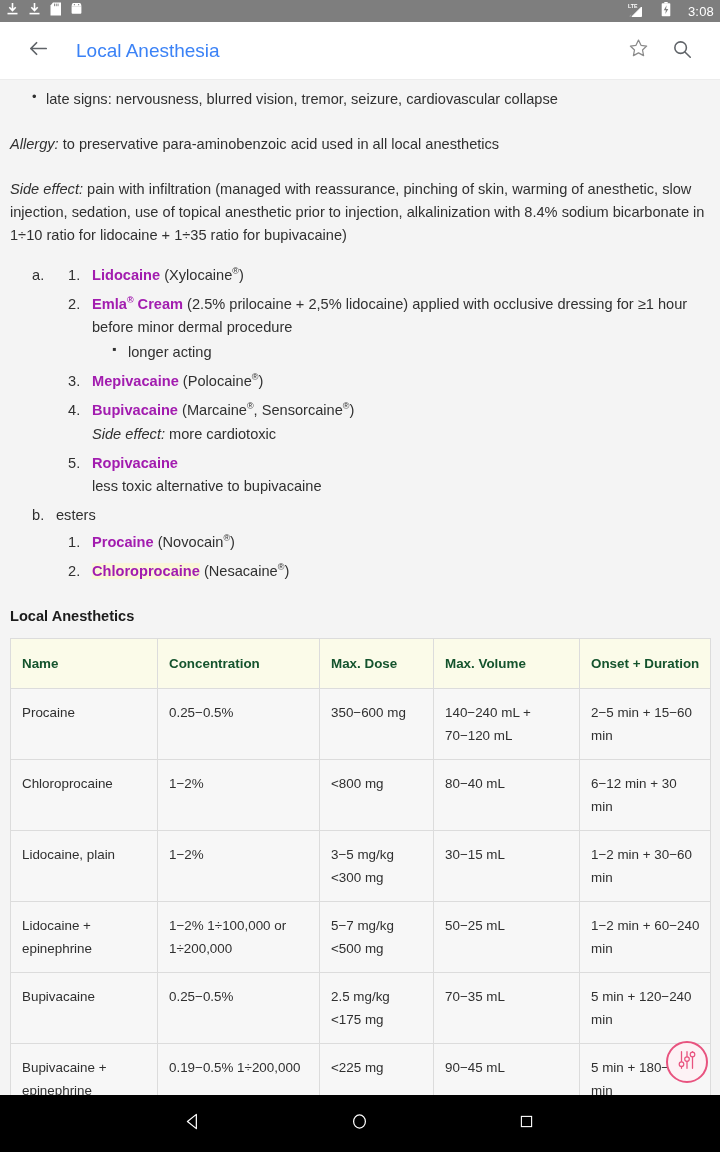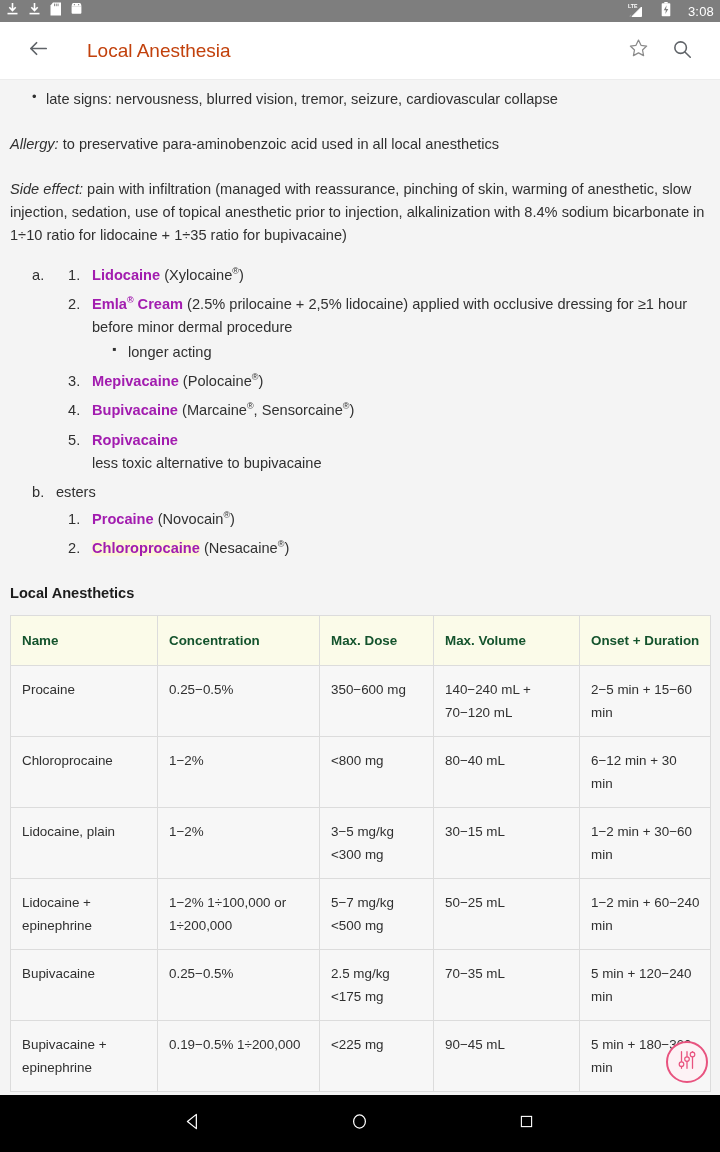--- a/index.html
+++ b/index.html
@@ -28,21 +28,21 @@
     display: flex; align-items: center;
     padding: 0 16px;
     border-bottom: 1px solid #ececec;
   }
   .appbar-btn {
     width: 44px; height: 44px;
     display: flex; align-items: center; justify-content: center;
     cursor: pointer; background: none; border: none;
   }
   .appbar-title {
-    font-size: 19px; color: #c2410c; margin-left: 27px;
+    font-size: 19px; color: #3b82f6; margin-left: 16px;
     font-weight: 400; white-space: nowrap;
   }
   .appbar-spacer { flex: 1; }
 
   
   .content {
     position: absolute; top: 80px; left: 0; right: 0; bottom: 57px;
     background: #f4f4f4; overflow: hidden;
     padding: 0 10px;
     font-size: 14.6px; color: #303030; line-height: 1.58;
@@ -240,20 +240,23 @@
             <span class="bd">Emla</span><sup class="bd">®</sup><span class="bd"> Cream</span><span> (2.5% prilocaine + 2,5% lidocaine) applied with occlusive dressing for ≥1 hour before minor dermal procedure</span>
             <ul class="sq">
               <li>longer acting</li>
             </ul>
           </li>
           <li>
             <span class="bd">Mepivacaine</span><span> (Polocaine</span><sup>®</sup><span>)</span>
           </li>
           <li>
             <span class="bd">Bupivacaine</span><span> (Marcaine</span><sup>®</sup><span>, Sensorcaine</span><sup>®</sup><span>)</span>
+            <span class="sub-line">
+              <span class="it">Side effect:</span><span> more cardiotoxic</span>
+            </span>
           </li>
           <li>
             <span class="bd">Ropivacaine</span>
             <span class="sub-line">less toxic alternative to bupivacaine</span>
           </li>
         </ol>
       </li>
       <li>
         <span>esters</span>
         <ol class="nums">

